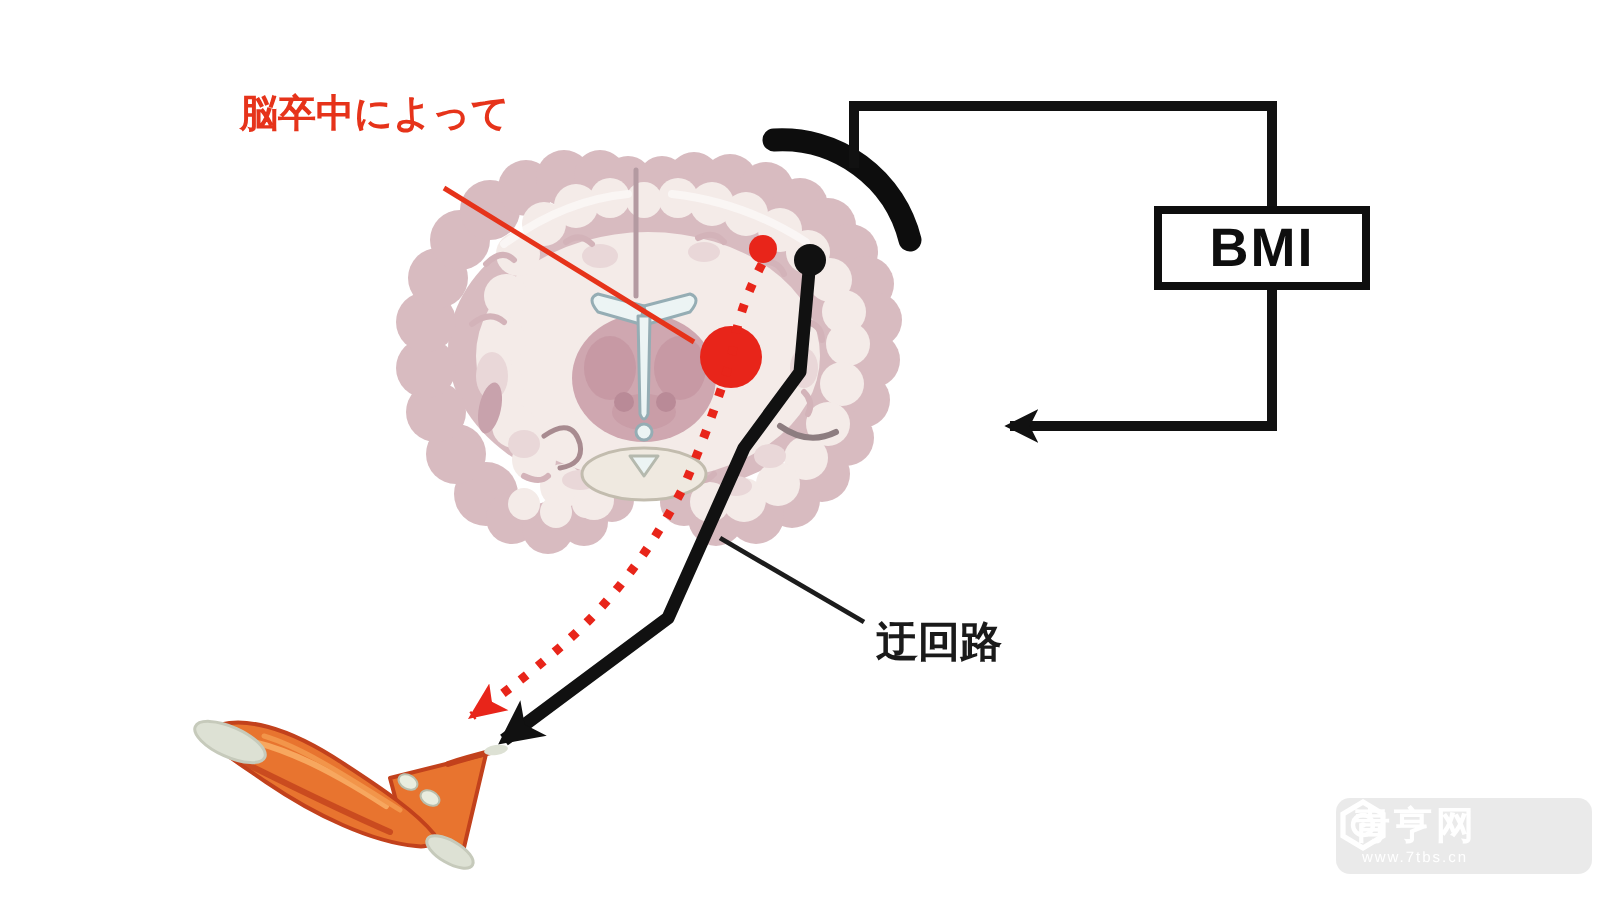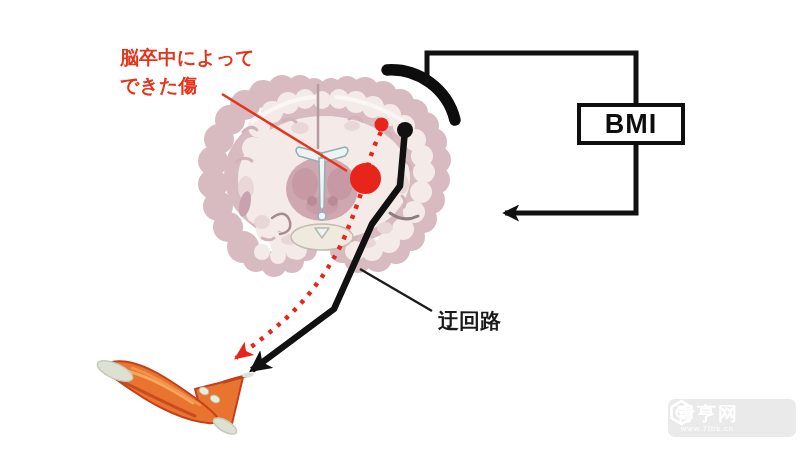--- a/index.html
+++ b/index.html
@@ -183,21 +183,20 @@
     <path d="M 224 382 C 233 379 241 377 249 375" stroke="#c2411c" stroke-width="3" fill="none" stroke-linecap="round"></path>
     <ellipse cx="248" cy="375" rx="6" ry="2.5" transform="rotate(-8 248 375)" fill="#dde1d4"></ellipse>
     <ellipse cx="225" cy="426" rx="13" ry="5.5" transform="rotate(30 225 426)" fill="#dde1d4" stroke="#c6cabb" stroke-width="1.5"></ellipse>
     <ellipse cx="204" cy="391" rx="5" ry="3.5" transform="rotate(28 204 391)" fill="#e9eddf" stroke="#b9beac" stroke-width="1"></ellipse>
     <ellipse cx="215" cy="399" rx="5" ry="3.5" transform="rotate(28 215 399)" fill="#e9eddf" stroke="#b9beac" stroke-width="1"></ellipse>
   </g>
 </svg>
 
 <div class="overlay stroke-label">
   <div>脳卒中によって</div>
-  <div>できた傷</div>
 </div>
 
 <div class="overlay bypass-label">迂回路</div>
 
 <div class="overlay bmi-box">
   <span>BMI</span>
 </div>
 
 <div class="overlay watermark">
   <svg width="27" height="27" viewBox="0 0 27 27">

